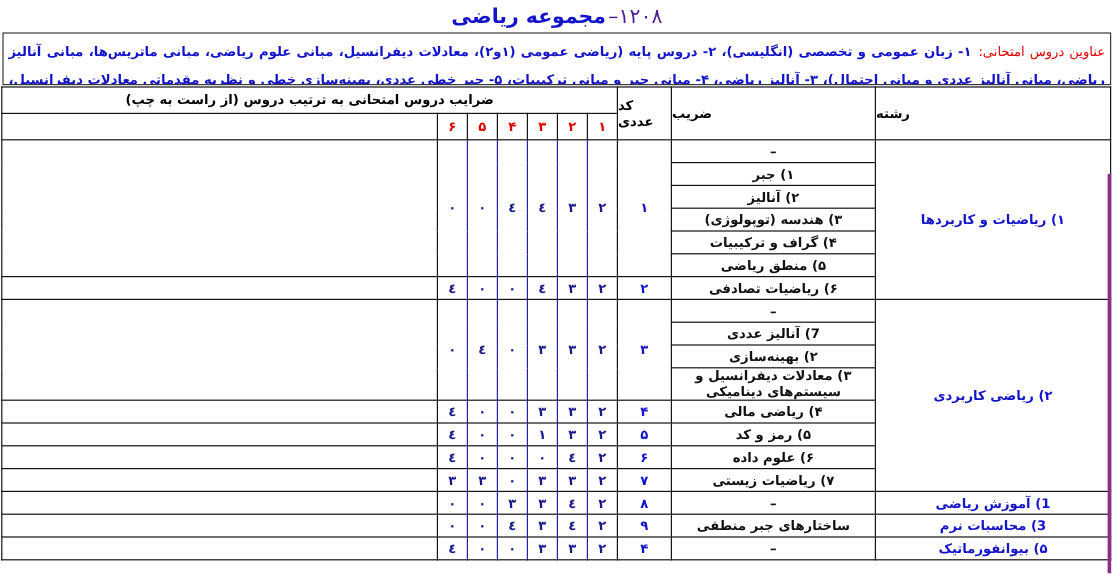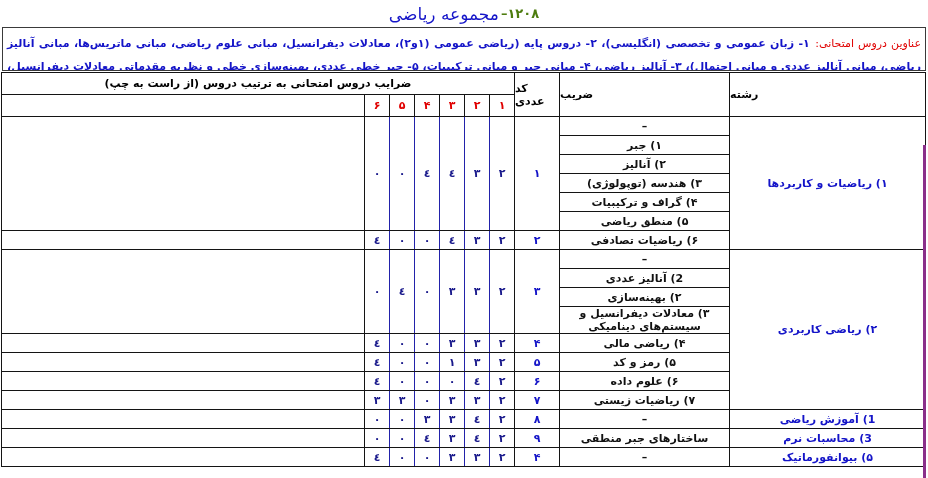--- a/index.html
+++ b/index.html
@@ -19,28 +19,28 @@
   
   .title-bar {
     height: 27px;
     display: flex;
     align-items: center;
     justify-content: center;
     direction: rtl;
     white-space: nowrap;
   }
   .title-code {
-    color: #4d7c0f;
-    font-weight: bold;
-    font-size: 13px;
+    color: #4c1d95;
+    font-weight: normal;
+    font-size: 17px;
     letter-spacing: 0px;
   }
   .title-text {
     color: #1414c8;
-    font-weight: normal;
+    font-weight: bold;
     font-size: 17px;
     margin-right: 2px;
   }
 
   
   .subtitle-box {
     margin: 0 2px;
     border: 1.5px solid #3a3a3a;
     padding: 2px 4px 3px 4px;
     direction: rtl;
@@ -253,21 +253,21 @@
             <td class="code-cell" rowspan="4">۳</td>
             <td class="coef-cell edge-right" rowspan="4">۲</td>
             <td class="coef-cell" rowspan="4">۳</td>
             <td class="coef-cell" rowspan="4">۳</td>
             <td class="coef-cell" rowspan="4">٠</td>
             <td class="coef-cell" rowspan="4">٤</td>
             <td class="coef-cell edge-left" rowspan="4">٠</td>
             <td class="blank-cell" rowspan="4"></td>
           </tr>
           <tr>
-            <td class="spec-cell">2) آنالیز عددی</td>
+            <td class="spec-cell">7) آنالیز عددی</td>
           </tr>
           <tr>
             <td class="spec-cell">۲) بهینه‌سازی</td>
           </tr>
           <tr>
             <td class="spec-cell">۳) معادلات دیفرانسیل و سیستم‌های دینامیکی</td>
           </tr>
           <tr>
             <td class="spec-cell">۴) ریاضی مالی</td>
             <td class="code-cell" rowspan="1">۴</td>

